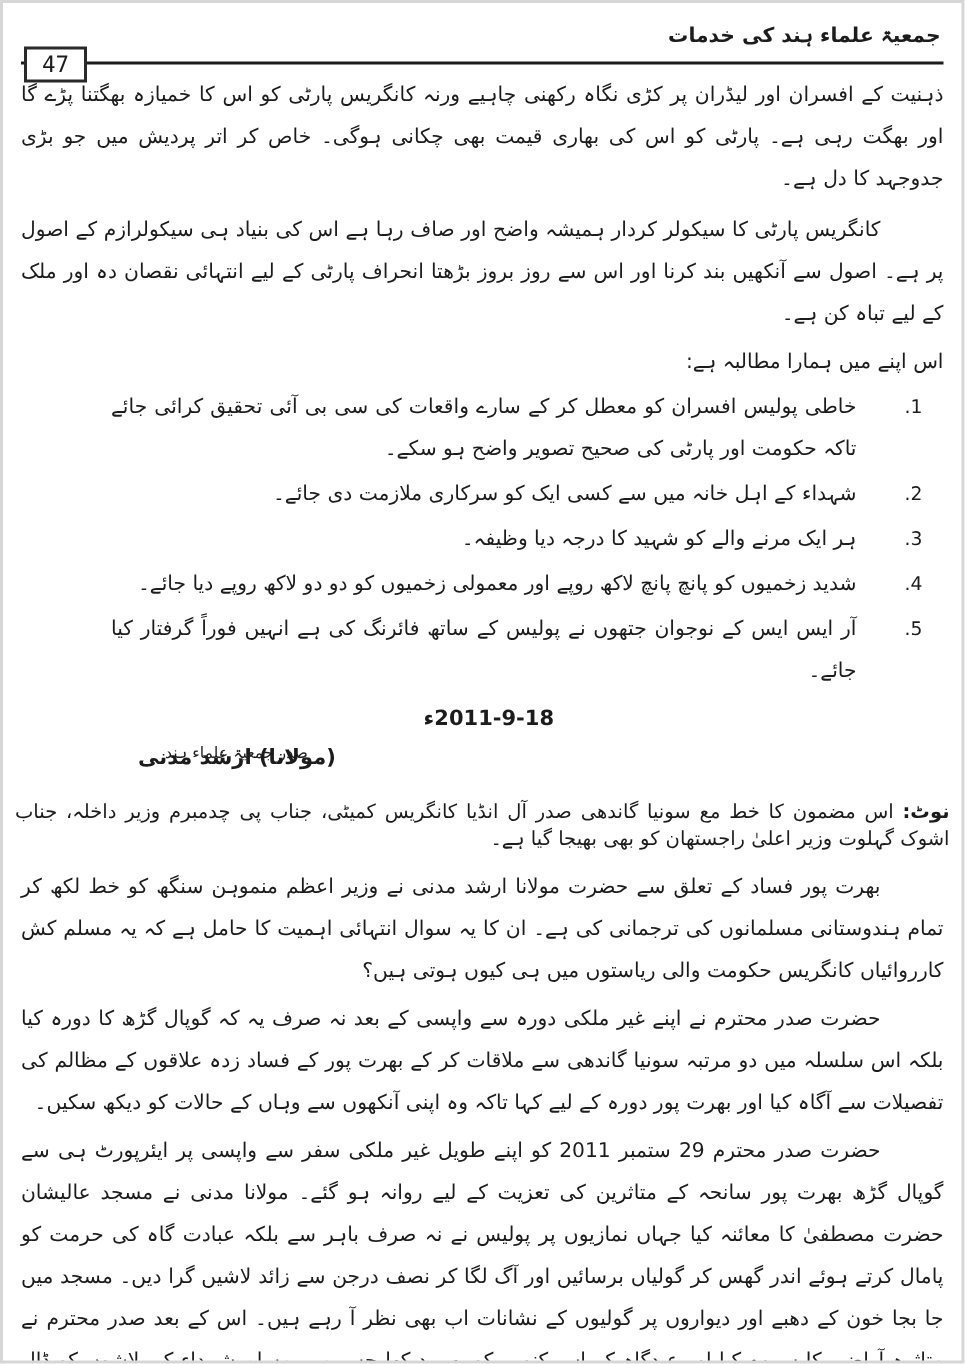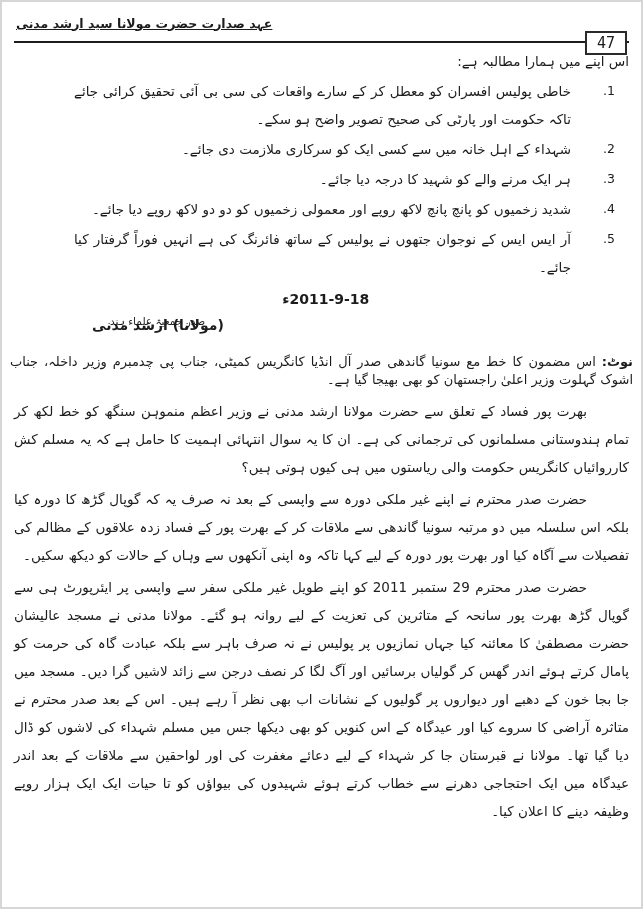--- a/index.html
+++ b/index.html
@@ -88,40 +88,42 @@
     margin:4px 0 2px 0;
   }
 </style>
 </head>
 <body>
 
 <div class="page">
   <div class="inner">
 
     <div class="header">
+      <span class="side right-side">جمعیۃ علماء ہند کی خدمات</span>
       <span class="page-no-box">47</span>
-      <span class="side left-side">عہد صدارت حضرت مولانا سید ارشد مدنی</span>
     </div>
 
+    <p class="para">ذہنیت کے افسران اور لیڈران پر کڑی نگاہ رکھنی چاہیے ورنہ کانگریس پارٹی کو اس کا خمیازہ بھگتنا پڑے گا اور بھگت رہی ہے۔ پارٹی کو اس کی بھاری قیمت بھی چکانی ہوگی۔ خاص کر اتر پردیش میں جو بڑی جدوجہد کا دل ہے۔</p>
 
+    <p class="para indent">کانگریس پارٹی کا سیکولر کردار ہمیشہ واضح اور صاف رہا ہے اس کی بنیاد ہی سیکولرازم کے اصول پر ہے۔ اصول سے آنکھیں بند کرنا اور اس سے روز بروز بڑھتا انحراف پارٹی کے لیے انتہائی نقصان دہ اور ملک کے لیے تباہ کن ہے۔</p>
 
     <p class="intro-line">اس اپنے میں ہمارا مطالبہ ہے:</p>
 
     <div>
       <div class="demand">
         <span class="demand-num">1.</span>
         <span class="demand-text">خاطی پولیس افسران کو معطل کر کے سارے واقعات کی سی بی آئی تحقیق کرائی جائے تاکہ حکومت اور پارٹی کی صحیح تصویر واضح ہو سکے۔</span>
       </div>
       <div class="demand">
         <span class="demand-num">2.</span>
         <span class="demand-text">شہداء کے اہل خانہ میں سے کسی ایک کو سرکاری ملازمت دی جائے۔</span>
       </div>
       <div class="demand">
         <span class="demand-num">3.</span>
-        <span class="demand-text">ہر ایک مرنے والے کو شہید کا درجہ دیا جائے۔</span>
+        <span class="demand-text">ہر ایک مرنے والے کو شہید کا درجہ دیا وظیفہ۔</span>
       </div>
       <div class="demand">
         <span class="demand-num">4.</span>
         <span class="demand-text">شدید زخمیوں کو پانچ پانچ لاکھ روپے اور معمولی زخمیوں کو دو دو لاکھ روپے دیا جائے۔</span>
       </div>
       <div class="demand">
         <span class="demand-num">5.</span>
         <span class="demand-text">آر ایس ایس کے نوجوان جتھوں نے پولیس کے ساتھ فائرنگ کی ہے انہیں فوراً گرفتار کیا جائے۔</span>
       </div>
     </div>

